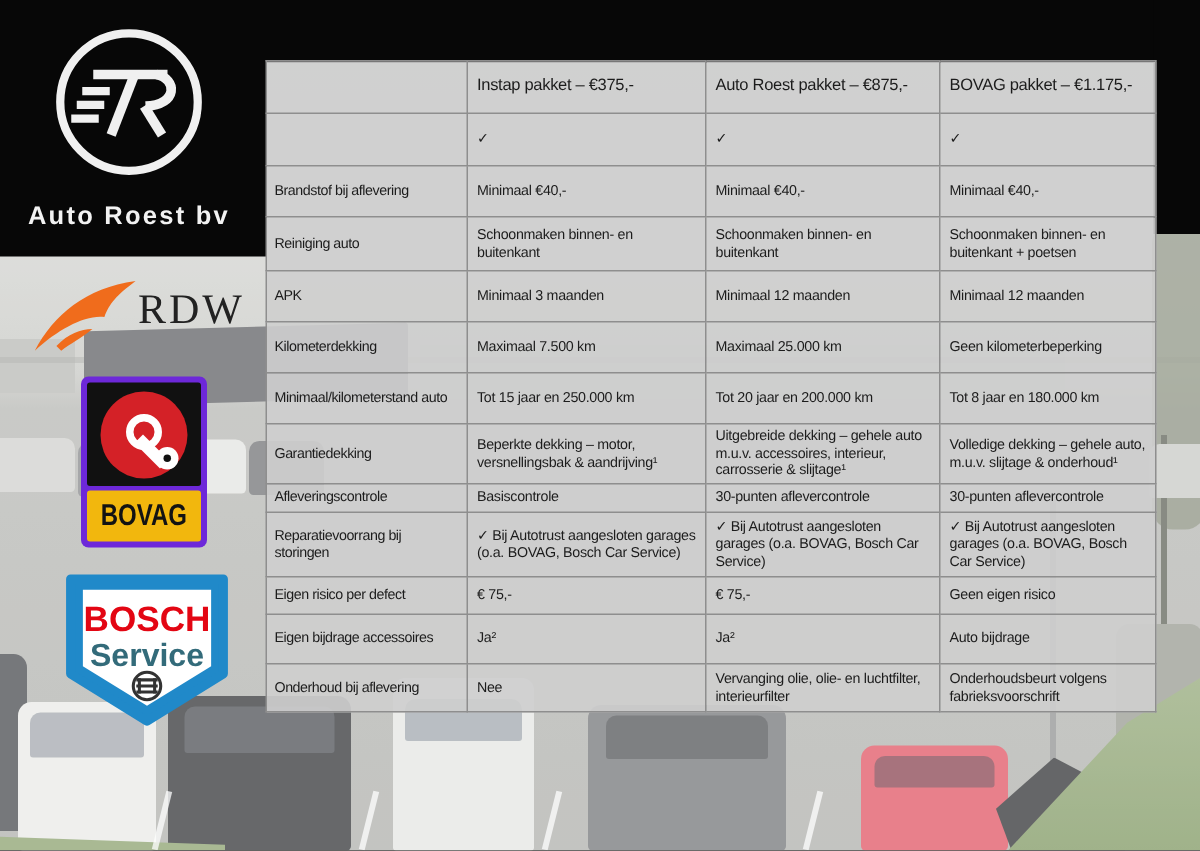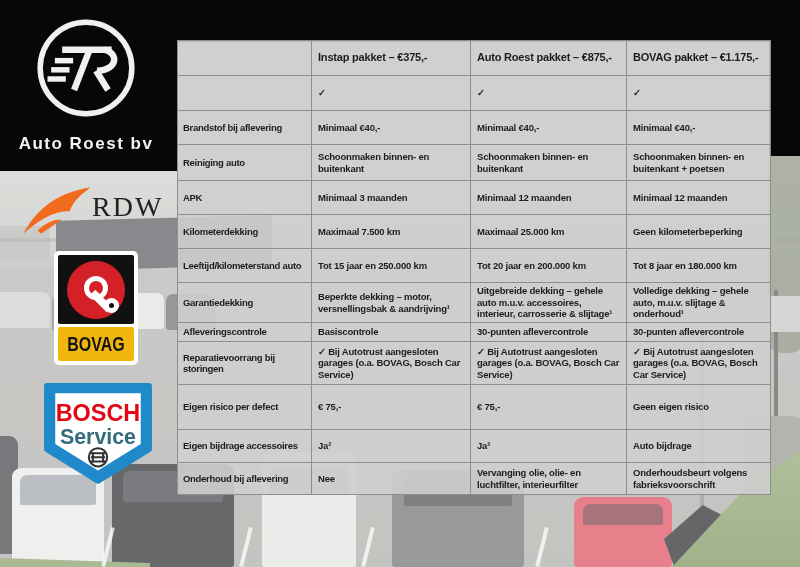--- a/index.html
+++ b/index.html
@@ -54,47 +54,47 @@
   .band-right{left:769px;top:0;width:31px;height:156px;}
 
   
   .logo{position:absolute;z-index:5;}
   .ar-logo{left:31px;top:13px;width:110px;height:110px;}
   .ar-name{left:2px;top:134px;width:168px;text-align:center;color:var(--logo-white,#f2f2f2);
            font-size:17px;font-weight:bold;letter-spacing:1.5px;}
   .rdw-swoosh{left:20px;top:180px;width:80px;height:66px;}
   .rdw-text{left:92px;top:191px;font-family:"Liberation Serif", serif;font-size:28px;
             color:#222;letter-spacing:2px;}
-  .bovag{left:54px;top:251px;width:84px;height:114px;background:#ffffff;border-radius:5px;
+  .bovag{left:54px;top:251px;width:84px;height:114px;background:#6d28d9;border-radius:5px;
          padding:4px;box-sizing:border-box;display:flex;flex-direction:column;}
   .bovag-emblem{flex:1;background:#111;border-radius:2px;position:relative;overflow:hidden;}
   .bovag-red{position:absolute;left:50%;top:50%;width:58px;height:58px;margin:-29px 0 0 -29px;
              border-radius:50%;background:var(--bovag-red,#d42127);}
   .bovag-ring{position:absolute;left:17px;top:15px;width:14px;height:14px;border:5px solid #fff;border-radius:50%;}
   .bovag-diag{position:absolute;left:30px;top:28px;width:8px;height:24px;background:#fff;transform:rotate(-45deg);}
   .bovag-dot{position:absolute;right:6px;bottom:6px;width:15px;height:15px;background:#fff;border-radius:50%;}
   .bovag-dot::after{content:"";position:absolute;left:5px;top:5px;width:5px;height:5px;background:#111;border-radius:50%;}
   .bovag-band{height:34px;margin-top:3px;background:var(--bovag-yellow,#f2b70d);border-radius:2px;
               display:flex;align-items:center;justify-content:center;}
   .bovag-band span{font-size:20px;font-weight:bold;color:#131313;transform:scaleX(.8);letter-spacing:0;}
   .bosch{left:42px;top:382px;width:112px;height:114px;}
 
   
   .cmp{position:absolute;left:177px;top:40px;width:593px;z-index:6;border-collapse:collapse;
        table-layout:fixed;color:var(--table-text,#1c1c1c);}
   .cmp th,.cmp td{border:1px solid var(--table-border,#8e8e8e);
        background:var(--table-cell-bg, rgba(206,206,206,.9));
-       vertical-align:middle;text-align:left;font-weight:bold;
+       vertical-align:middle;text-align:left;font-weight:normal;
        padding:2px 6px;line-height:1.2;}
   .cmp th.lbl{font-size:9.5px;letter-spacing:-0.3px;padding:2px 5px;}
   .cmp td.val{font-size:9.5px;letter-spacing:-0.2px;}
   .cmp th.hdr{font-size:11px;letter-spacing:-0.2px;}
   .r0{height:35px}.r1{height:35px}.r2{height:34px}.r3{height:36px}.r4{height:34px}
   .r5{height:34px}.r6{height:34px}.r7{height:34px}.r8{height:40px}.r9{height:19px}
-  .r10{height:43px}.r11{height:45px}.r12{height:33px}.r13{height:32px}
+  .r10{height:43px}.r11{height:25px}.r12{height:33px}.r13{height:32px}
 </style>
 </head>
 <body>
 
 <div class="stage">
 
   <div class="photo">
     <div class="building-left"></div>
     <div class="building-mid"></div>
     <div class="fence-line"></div>
@@ -223,21 +223,21 @@
       <td class="val">Minimaal 12 maanden</td>
       <td class="val">Minimaal 12 maanden</td>
     </tr>
     <tr class="r6">
       <th class="lbl">Kilometerdekking</th>
       <td class="val">Maximaal 7.500 km</td>
       <td class="val">Maximaal 25.000 km</td>
       <td class="val">Geen kilometerbeperking</td>
     </tr>
     <tr class="r7">
-      <th class="lbl">Leeftijd/kilometerstand auto</th>
+      <th class="lbl">Minimaal/kilometerstand auto</th>
       <td class="val">Tot 15 jaar en 250.000 km</td>
       <td class="val">Tot 20 jaar en 200.000 km</td>
       <td class="val">Tot 8 jaar en 180.000 km</td>
     </tr>
     <tr class="r8">
       <th class="lbl">Garantiedekking</th>
       <td class="val">Beperkte dekking – motor, versnellingsbak &amp; aandrijving¹</td>
       <td class="val">Uitgebreide dekking – gehele auto m.u.v. accessoires, interieur, carrosserie &amp; slijtage¹</td>
       <td class="val">Volledige dekking – gehele auto, m.u.v. slijtage &amp; onderhoud¹</td>
     </tr>

